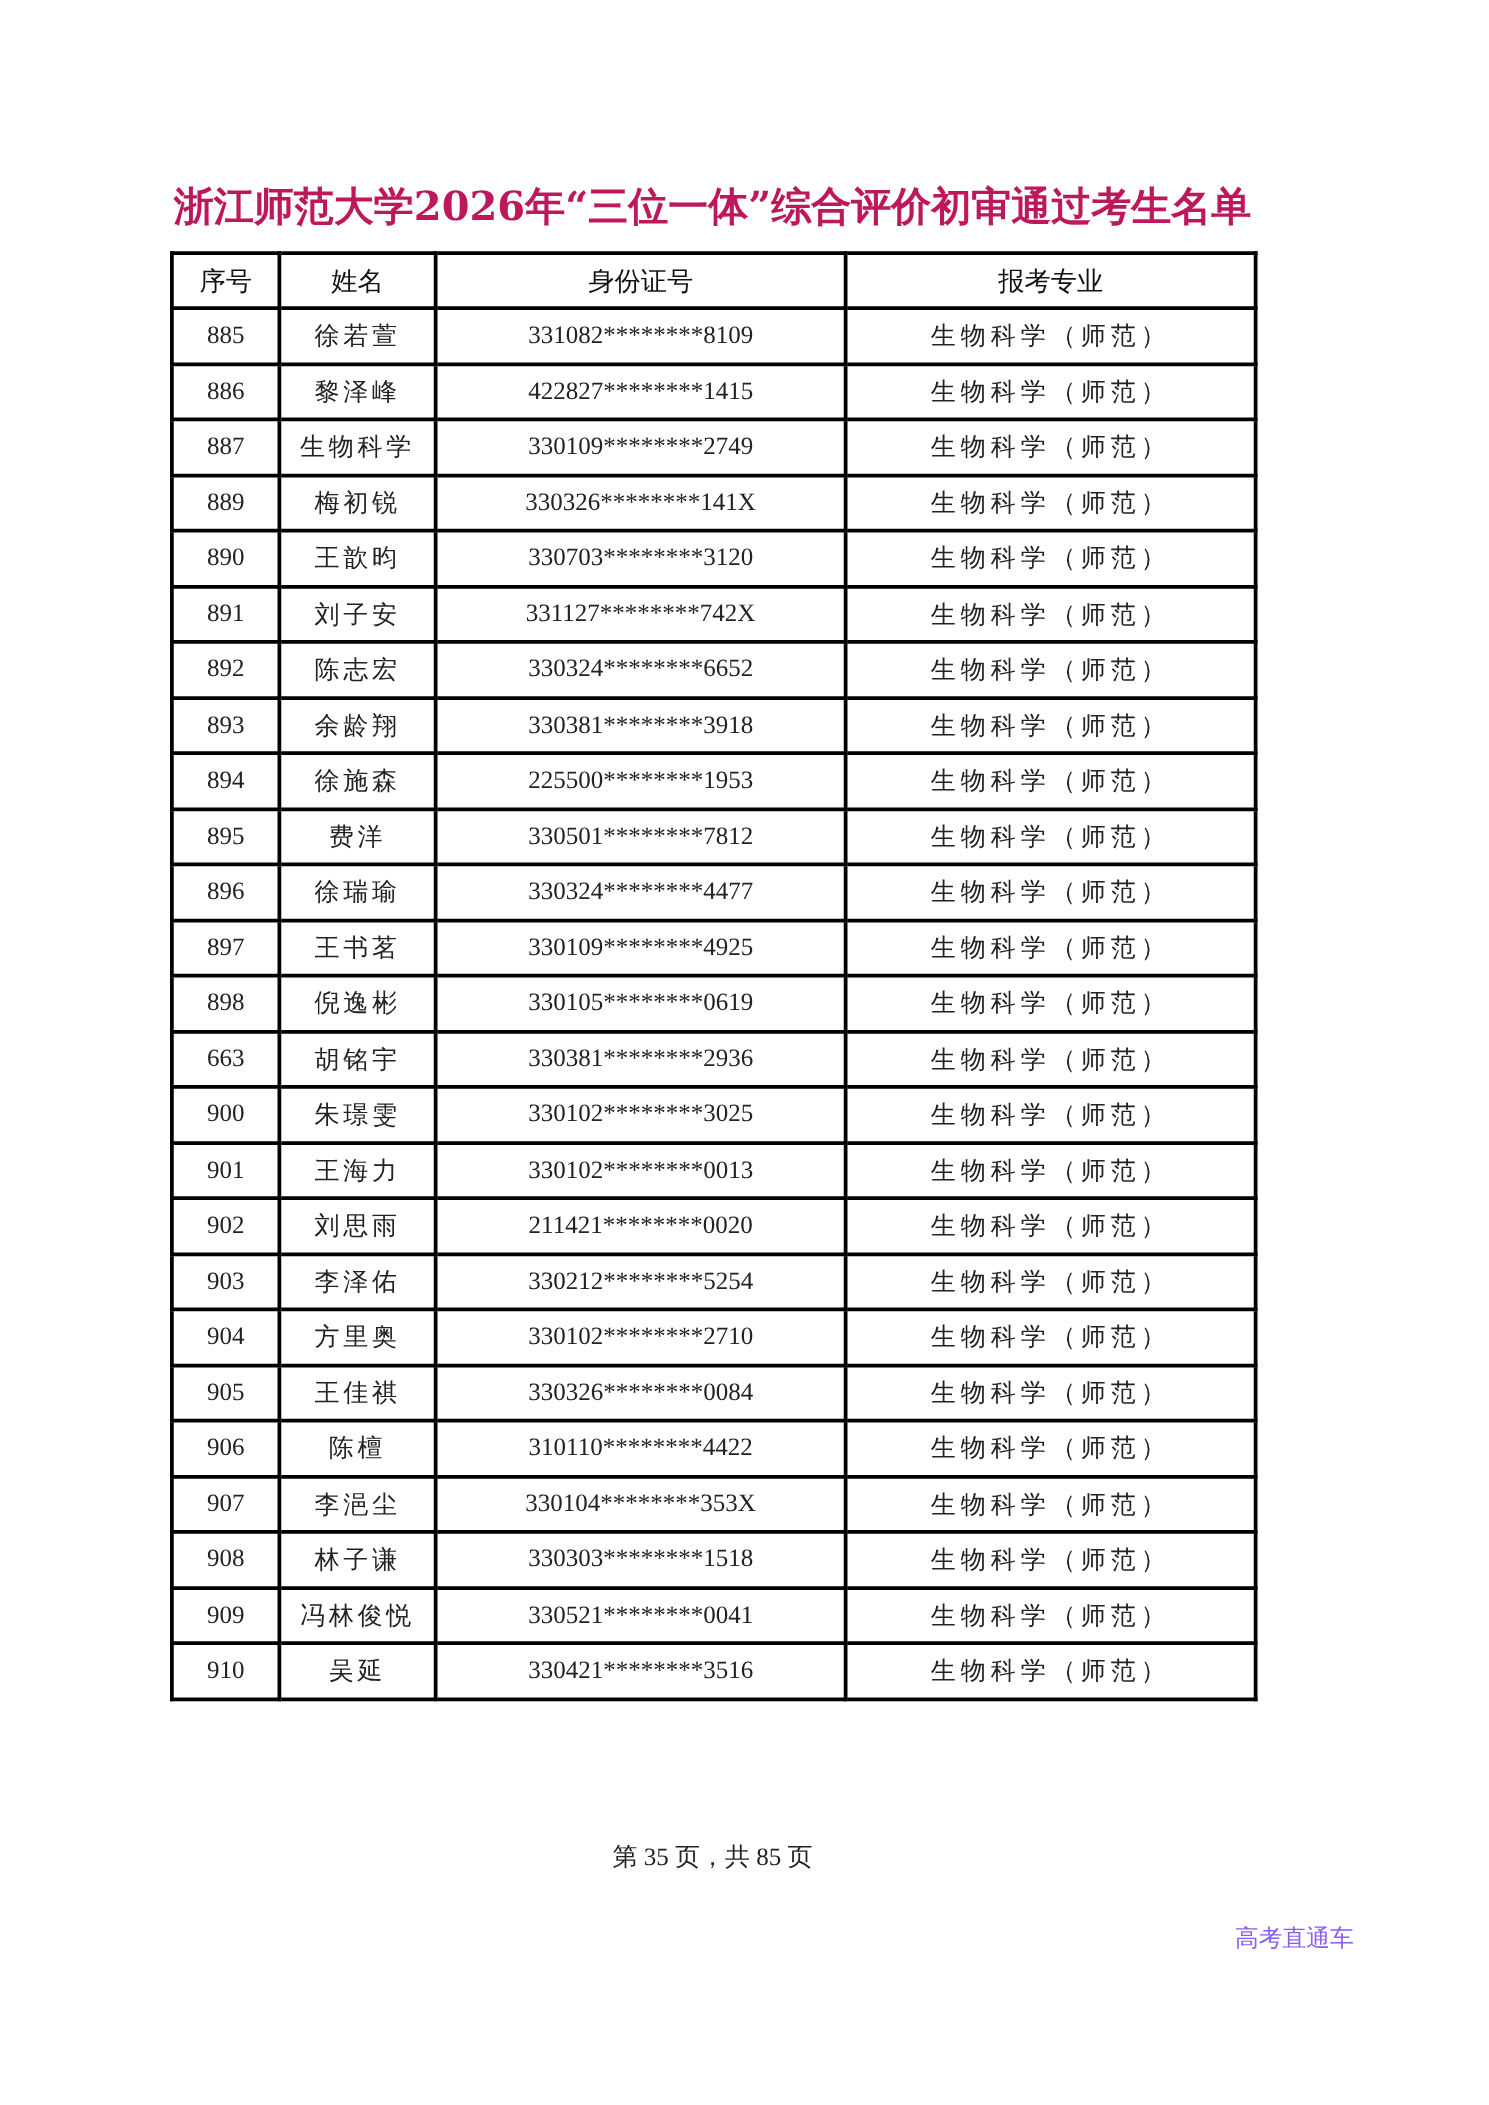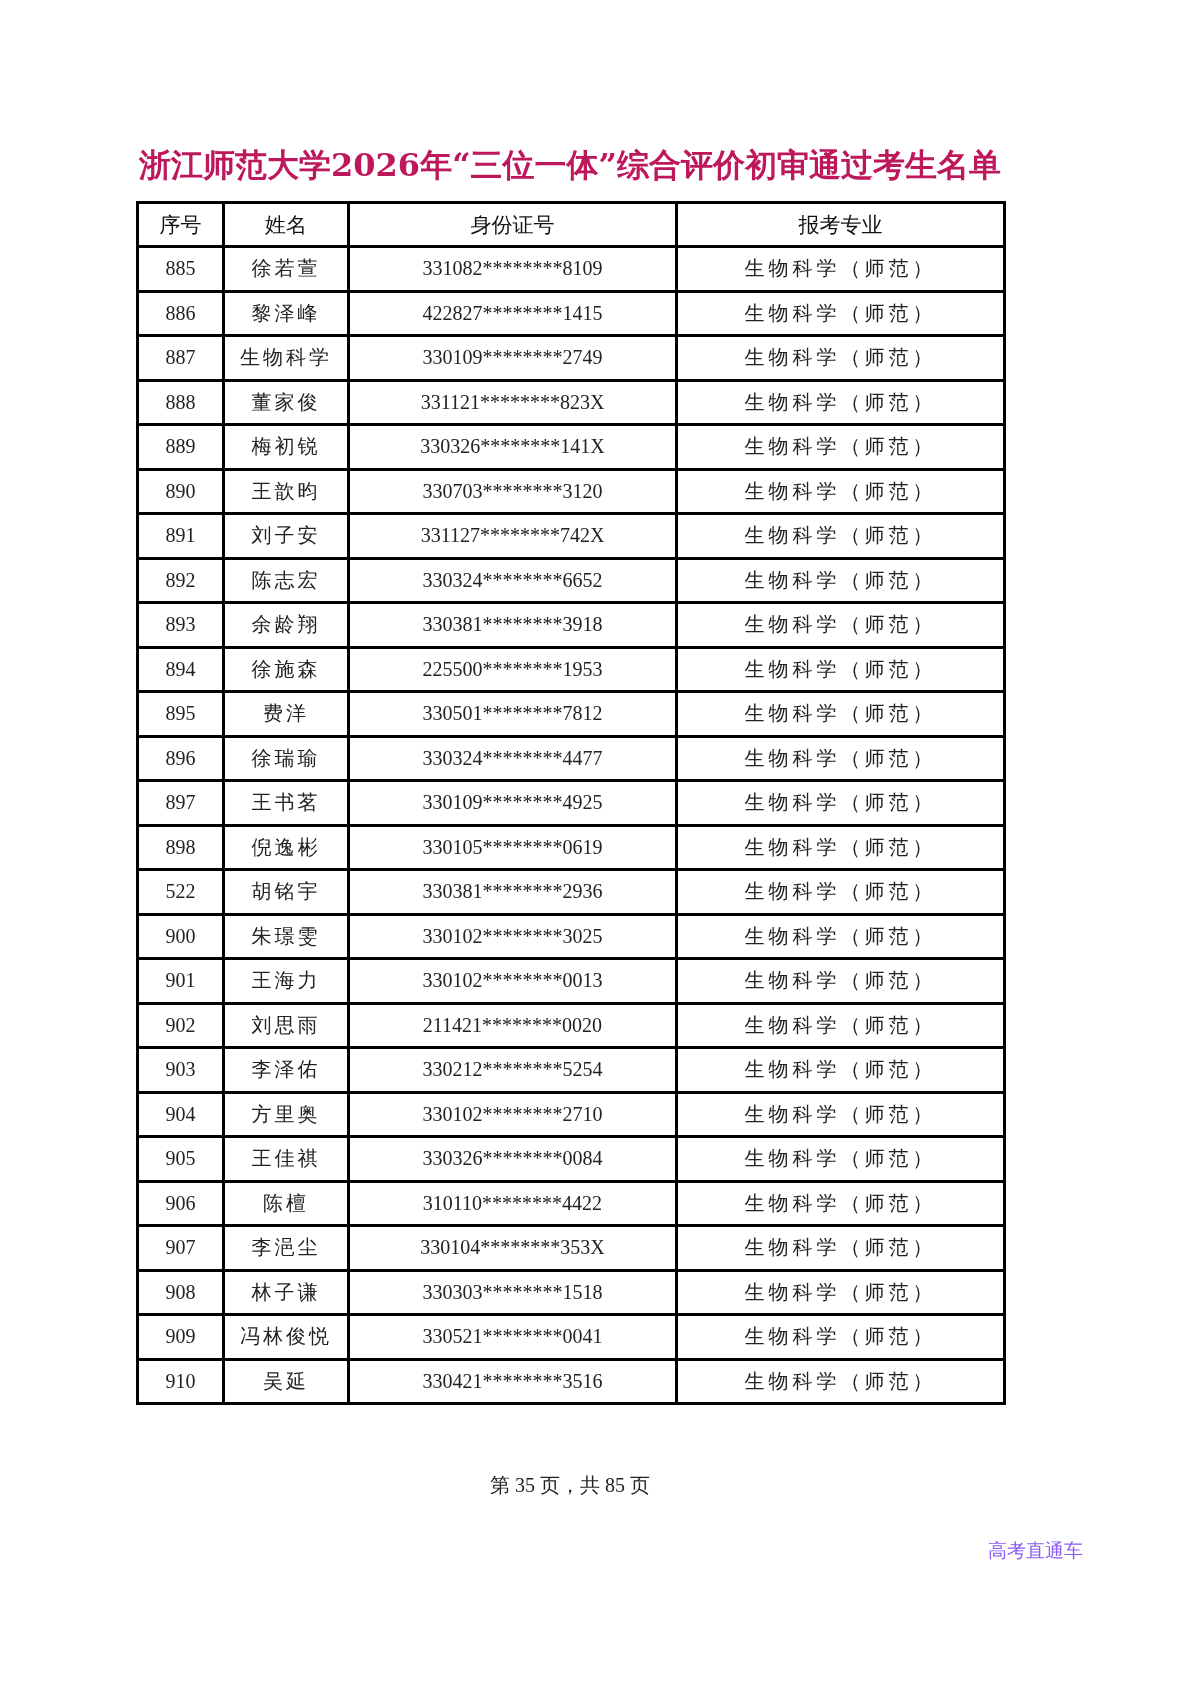--- a/index.html
+++ b/index.html
@@ -128,26 +128,20 @@
         <td class="cell-id">422827********1415</td>
         <td class="cell-major">生物科学（师范）</td>
       </tr>
       <tr>
         <td class="cell-idx">887</td>
         <td class="cell-name">生物科学</td>
         <td class="cell-id">330109********2749</td>
         <td class="cell-major">生物科学（师范）</td>
       </tr>
       <tr>
-        <td class="cell-idx">888</td>
-        <td class="cell-name">董家俊</td>
-        <td class="cell-id">331121********823X</td>
-        <td class="cell-major">生物科学（师范）</td>
-      </tr>
-      <tr>
         <td class="cell-idx">889</td>
         <td class="cell-name">梅初锐</td>
         <td class="cell-id">330326********141X</td>
         <td class="cell-major">生物科学（师范）</td>
       </tr>
       <tr>
         <td class="cell-idx">890</td>
         <td class="cell-name">王歆昀</td>
         <td class="cell-id">330703********3120</td>
         <td class="cell-major">生物科学（师范）</td>
@@ -194,21 +188,21 @@
         <td class="cell-id">330109********4925</td>
         <td class="cell-major">生物科学（师范）</td>
       </tr>
       <tr>
         <td class="cell-idx">898</td>
         <td class="cell-name">倪逸彬</td>
         <td class="cell-id">330105********0619</td>
         <td class="cell-major">生物科学（师范）</td>
       </tr>
       <tr>
-        <td class="cell-idx">522</td>
+        <td class="cell-idx">663</td>
         <td class="cell-name">胡铭宇</td>
         <td class="cell-id">330381********2936</td>
         <td class="cell-major">生物科学（师范）</td>
       </tr>
       <tr>
         <td class="cell-idx">900</td>
         <td class="cell-name">朱璟雯</td>
         <td class="cell-id">330102********3025</td>
         <td class="cell-major">生物科学（师范）</td>
       </tr>

